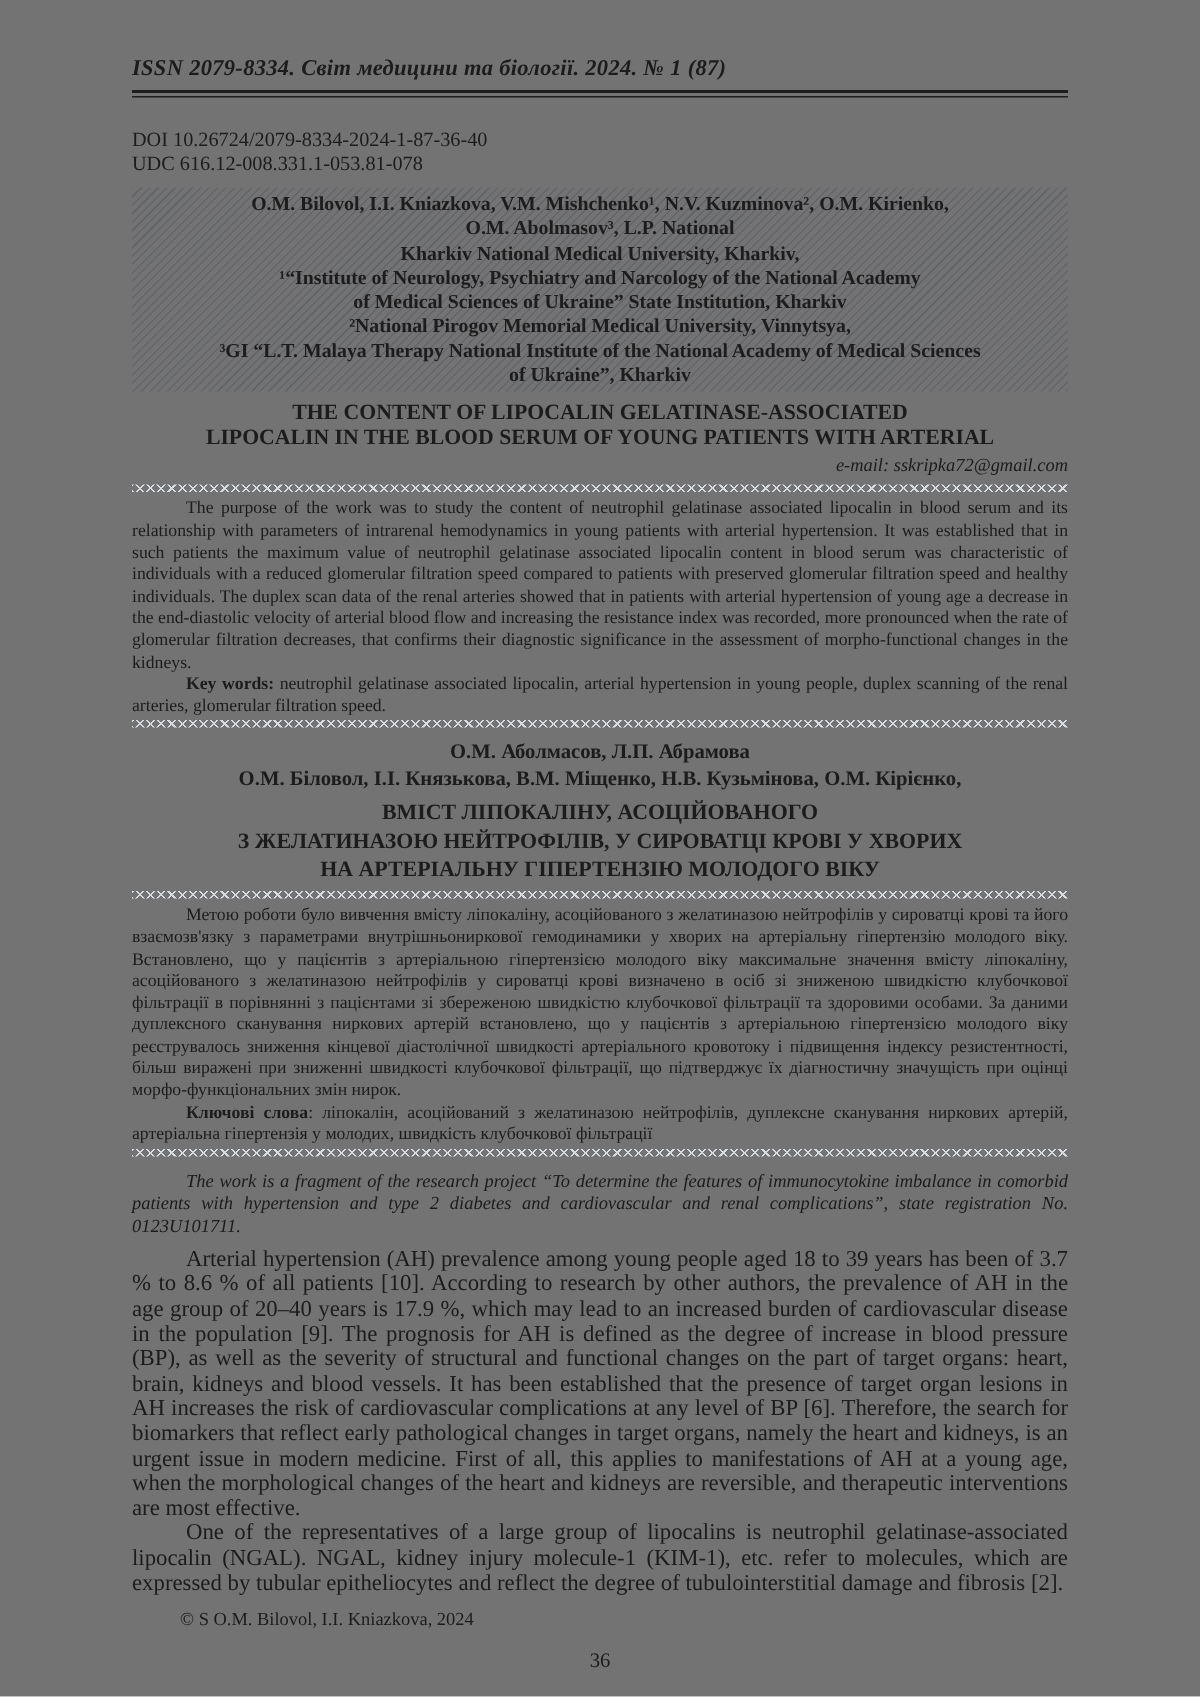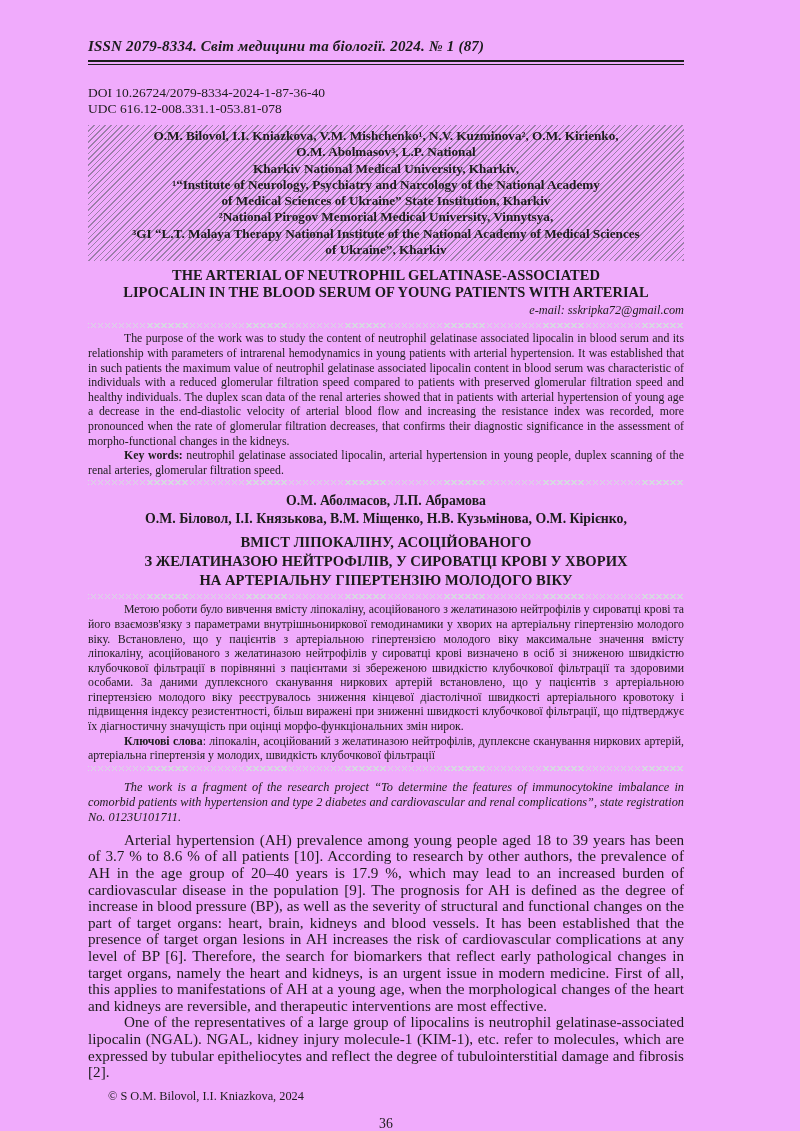--- a/index.html
+++ b/index.html
@@ -1,22 +1,22 @@
 <!DOCTYPE html>
 <html><head>
 <meta charset="utf-8">
 <style>
   html,body { margin:0; padding:0; background:#ffffff; }
   .page {
     position:relative;
     width:800px; height:1131px;
     margin:0 auto;
-    background:#f0abfc;
+    background:#737373;
     box-sizing:border-box;
-    padding:38px 116px 0 88px;
+    padding:38px 88px 0 88px;
     font-family:"Liberation Serif", serif;
     color:#1c1c1c;
     overflow:hidden;
   }
   .issn {
     font-size:15px; font-weight:bold; font-style:italic;
     letter-spacing:0.2px; padding-bottom:5px;
   }
   .rule-double {
     border-top:2px solid #1d1d1d;
@@ -59,21 +59,21 @@
     font-size:14.6px; line-height:19px; margin-top:5px; margin-bottom:4px;
   }
   .fragment {
     font-style:italic; font-size:12.3px; line-height:15px;
     text-align:justify; margin:9px 0 7px 0;
   }
   .fragment p { margin:0; text-indent:36px; }
   .body-text { font-size:15.2px; line-height:16.6px; text-align:justify; }
   .body-text p { margin:0; text-indent:36px; }
   .footer { position:relative; margin-top:8px; height:34px; }
-  .copyright { position:absolute; left:20px; top:0; font-size:12.3px; }
+  .copyright { position:absolute; left:32px; top:0; font-size:12.3px; }
   .page-number { position:absolute; left:0; right:0; top:27px; text-align:center; font-size:13.8px; }
 </style>
 </head>
 <body>
 
 <div class="page">
 
   <div>
     <div class="issn">ISSN 2079-8334. Світ медицини та біології. 2024. № 1 (87)</div>
     <div class="rule-double"></div>
@@ -87,21 +87,21 @@
     <div>O.M. Abolmasov³, L.P. National</div>
     <div>Kharkiv National Medical University, Kharkiv,</div>
     <div>¹“Institute of Neurology, Psychiatry and Narcology of the National Academy</div>
     <div>of Medical Sciences of Ukraine” State Institution, Kharkiv</div>
     <div>²National Pirogov Memorial Medical University, Vinnytsya,</div>
     <div>³GI “L.T. Malaya Therapy National Institute of the National Academy of Medical Sciences</div>
     <div>of Ukraine”, Kharkiv</div>
   </div>
 
   <div class="title-en">
-    <div>THE ARTERIAL OF NEUTROPHIL GELATINASE-ASSOCIATED</div>
+    <div>THE CONTENT OF LIPOCALIN GELATINASE-ASSOCIATED</div>
     <div>LIPOCALIN IN THE BLOOD SERUM OF YOUNG PATIENTS WITH ARTERIAL</div>
   </div>
 
   <div class="email-line">e-mail: sskripka72@gmail.com</div>
 
   <div class="zigzag"></div>
 
   <div class="abstract">
     <p>The purpose of the work was to study the content of neutrophil gelatinase associated lipocalin in blood serum and its relationship with parameters of intrarenal hemodynamics in young patients with arterial hypertension. It was established that in such patients the maximum value of neutrophil gelatinase associated lipocalin content in blood serum was characteristic of individuals with a reduced glomerular filtration speed compared to patients with preserved glomerular filtration speed and healthy individuals. The duplex scan data of the renal arteries showed that in patients with arterial hypertension of young age a decrease in the end-diastolic velocity of arterial blood flow and increasing the resistance index was recorded, more pronounced when the rate of glomerular filtration decreases, that confirms their diagnostic significance in the assessment of morpho-functional changes in the kidneys.</p>
     <p><span class="b">Key words:</span> <span>neutrophil gelatinase associated lipocalin, arterial hypertension in young people, duplex scanning of the renal arteries, glomerular filtration speed.</span></p>

